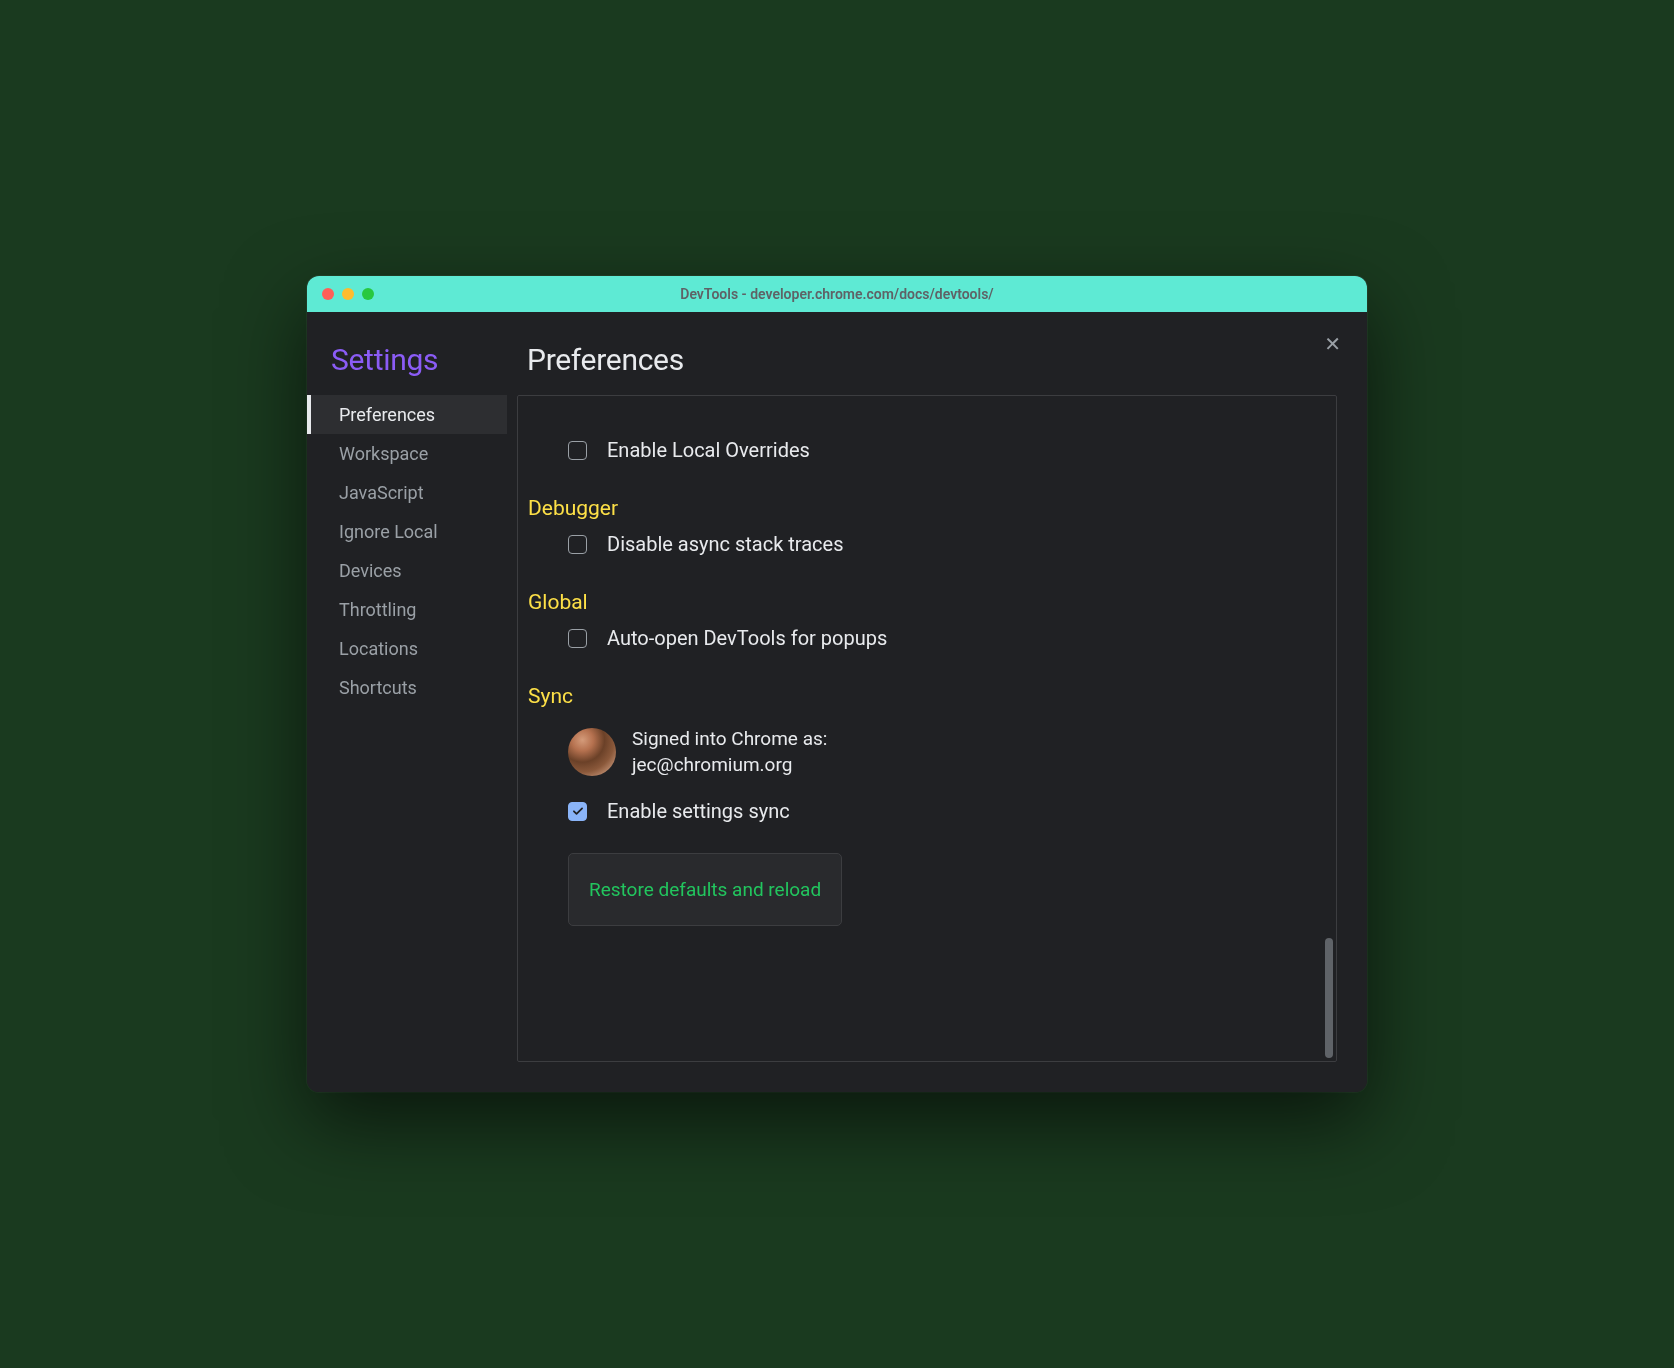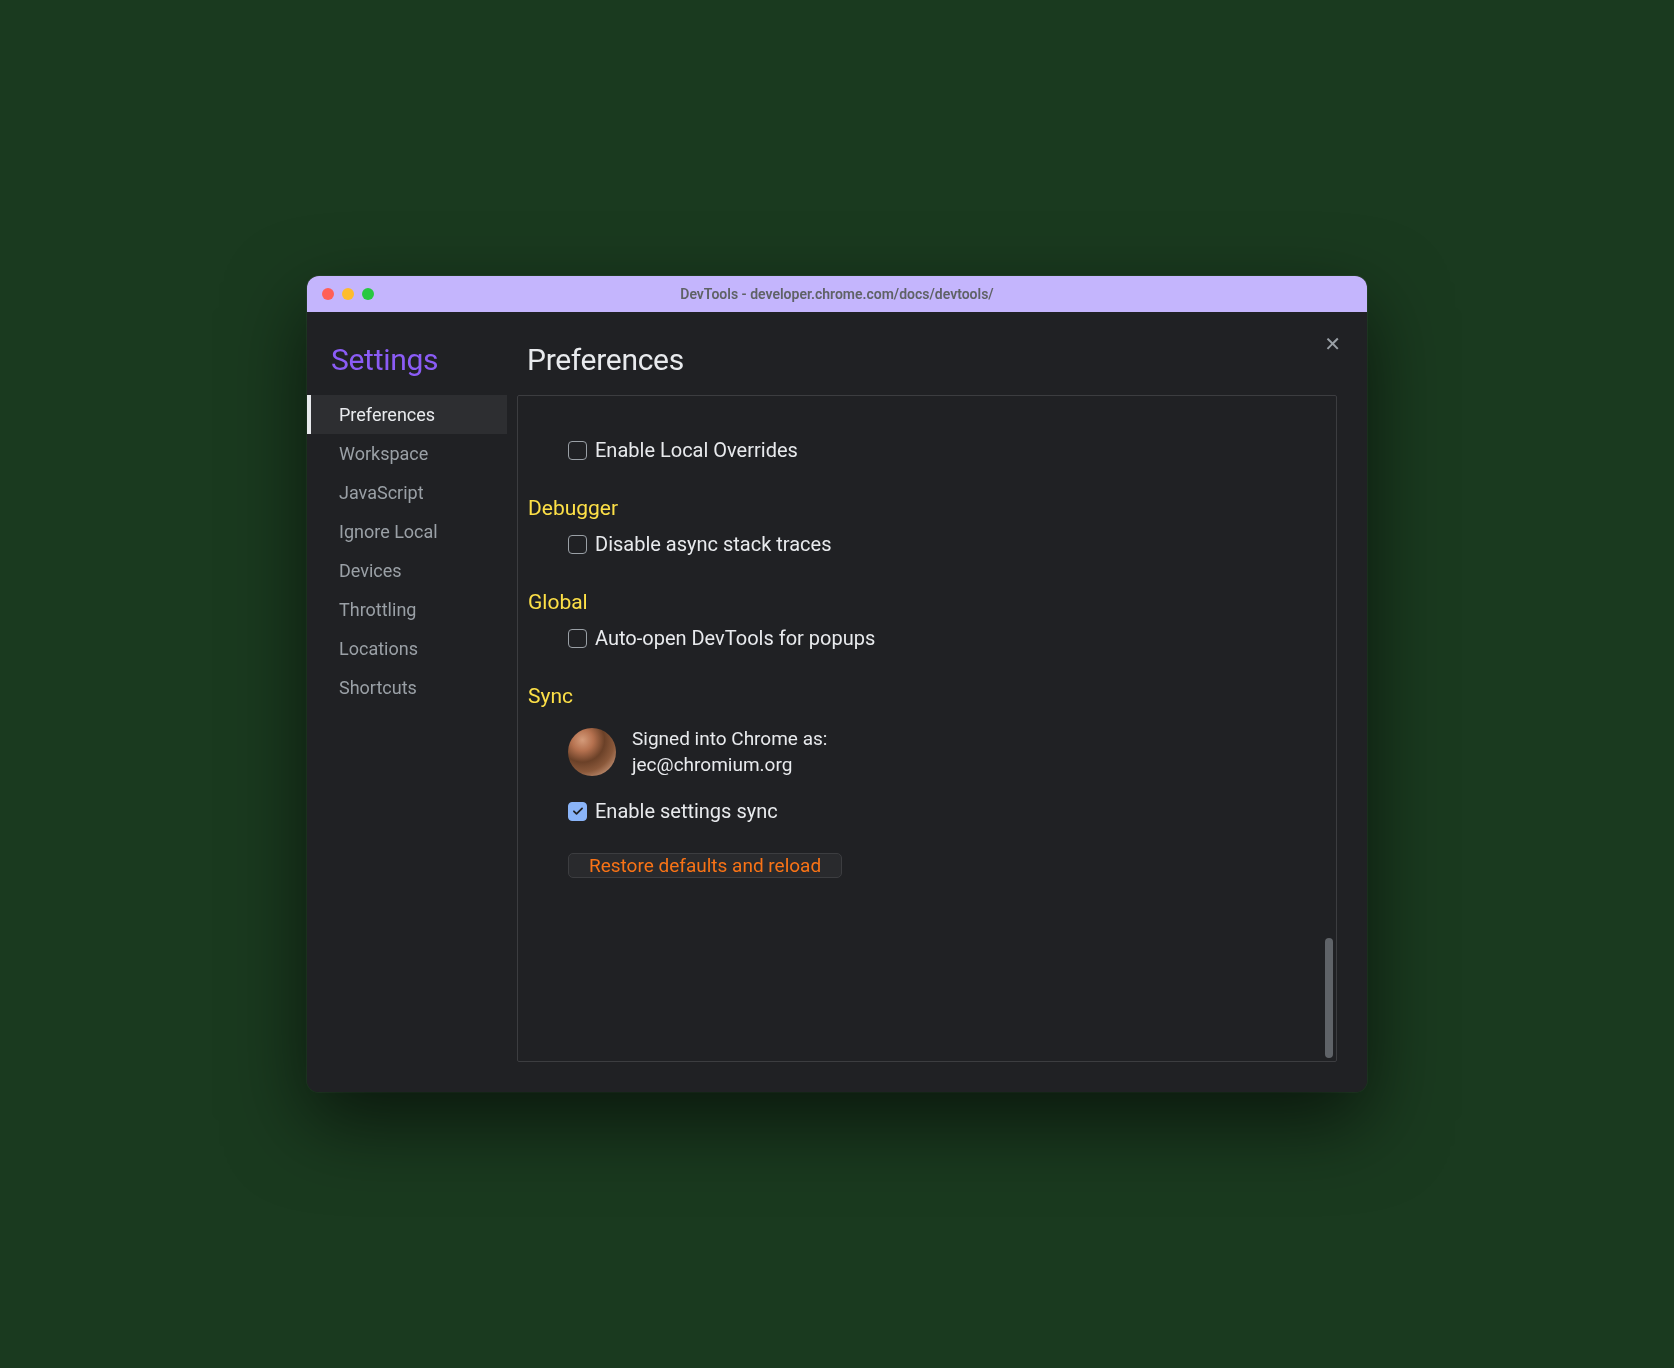--- a/index.html
+++ b/index.html
@@ -17,21 +17,21 @@
       padding: 40px;
     }
     .window {
       width: 1060px;
       background: #202124;
       border-radius: 12px;
       overflow: hidden;
       box-shadow: 0 30px 80px rgba(0,0,0,0.6), 0 0 0 1px rgba(255,255,255,0.05);
     }
     .titlebar {
-      background: #c4b5fd;
+      background: #5eead4;
       height: 36px;
       display: flex;
       align-items: center;
       padding: 0 15px;
       position: relative;
     }
     .traffic-lights {
       display: flex;
       gap: 8px;
       position: absolute;
@@ -122,21 +122,21 @@
       font-weight: 400;
       margin-top: 28px;
       margin-bottom: 4px;
     }
     .section-heading:first-of-type {
       margin-top: 0;
     }
     .checkbox-row {
       display: flex;
       align-items: center;
-      gap: 8px;
+      gap: 20px;
       padding: 8px 0 6px 40px;
       font-size: 20px;
       color: #e8eaed;
       cursor: pointer;
     }
     .checkbox {
       width: 19px;
       height: 19px;
       border: 1.7px solid #9aa0a6;
       border-radius: 4px;
@@ -166,24 +166,24 @@
       background: radial-gradient(circle at 30% 25%, #d49b7a 0%, #b5714f 22%, #6b4128 45%, #8a583a 65%, #c19073 85%);
       flex-shrink: 0;
     }
     .account-text {
       font-size: 19px;
       line-height: 1.35;
       color: #e8eaed;
     }
     .restore-button {
       margin: 24px 0 0 40px;
-      padding: 0 20px;
+      padding: 24px 20px;
       background: #292a2d;
       border: 1px solid #3c3d40;
-      color: #f97316;
+      color: #22c55e;
       font-size: 19px;
       border-radius: 5px;
       cursor: pointer;
       font-family: inherit;
     }
     .scrollbar {
       position: absolute;
       right: 3px;
       bottom: 3px;
       width: 8px;

